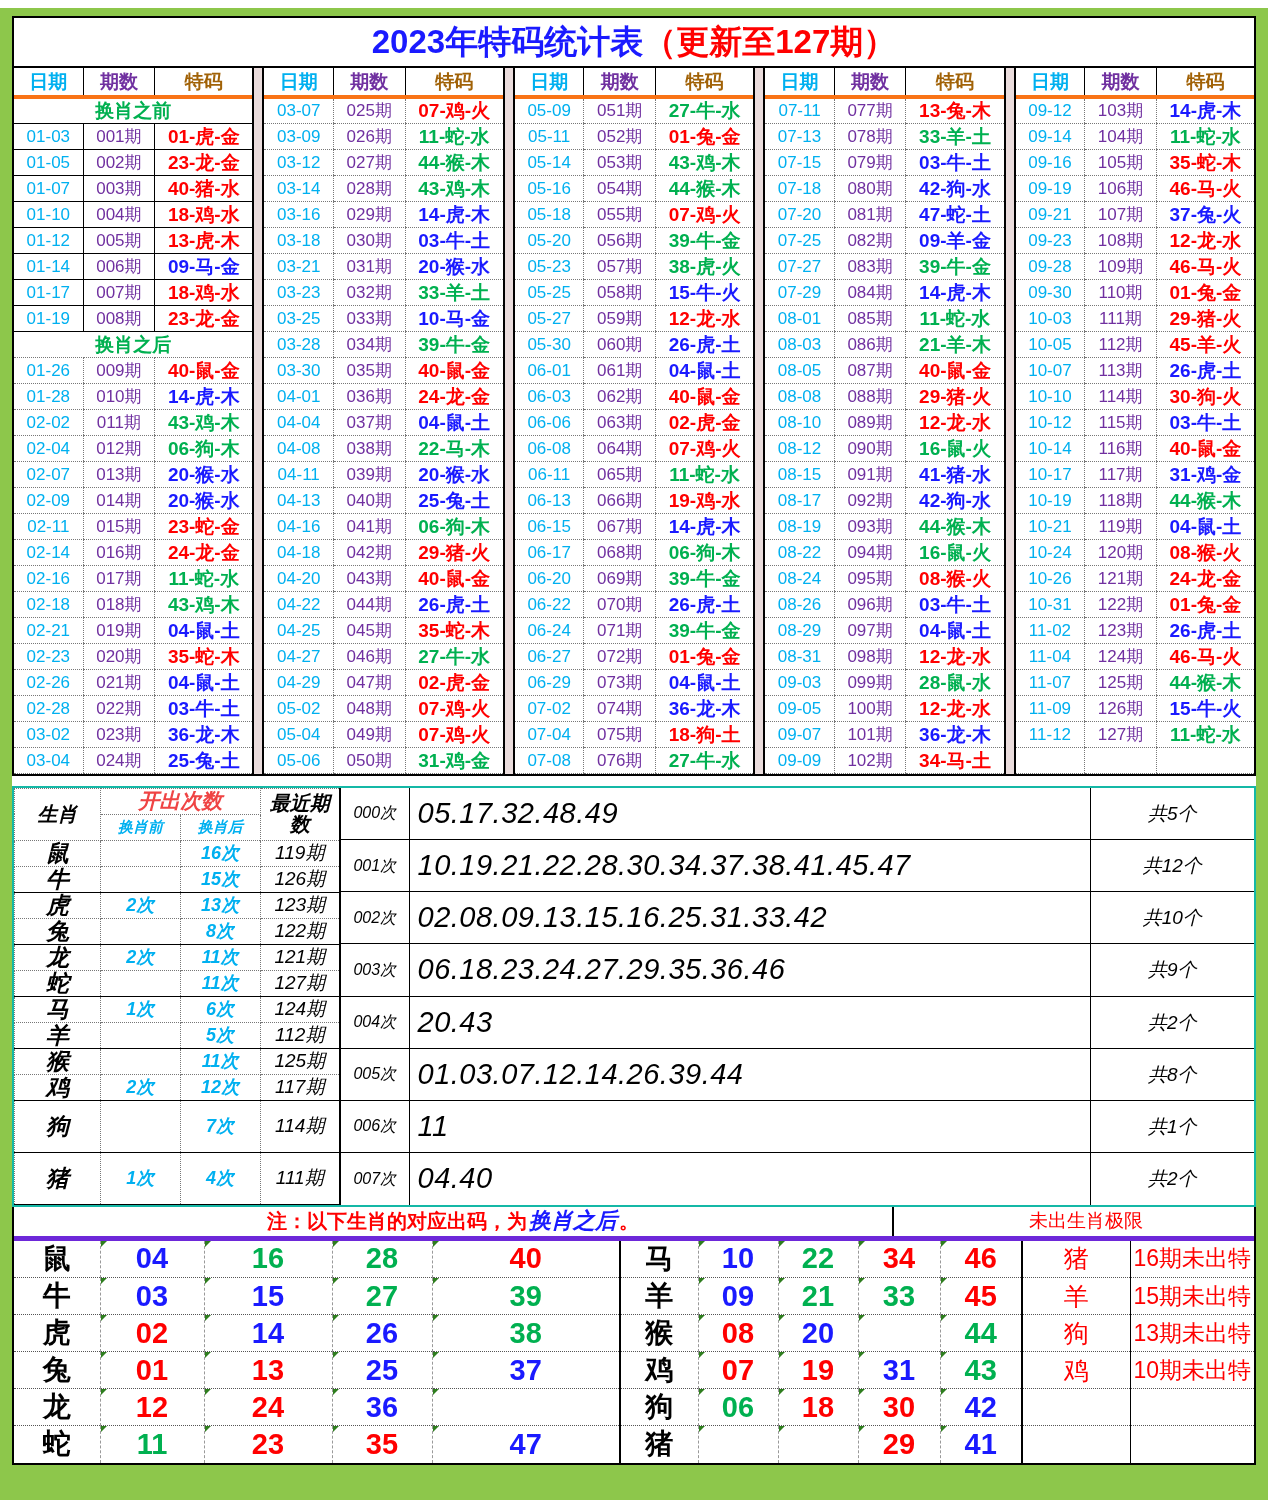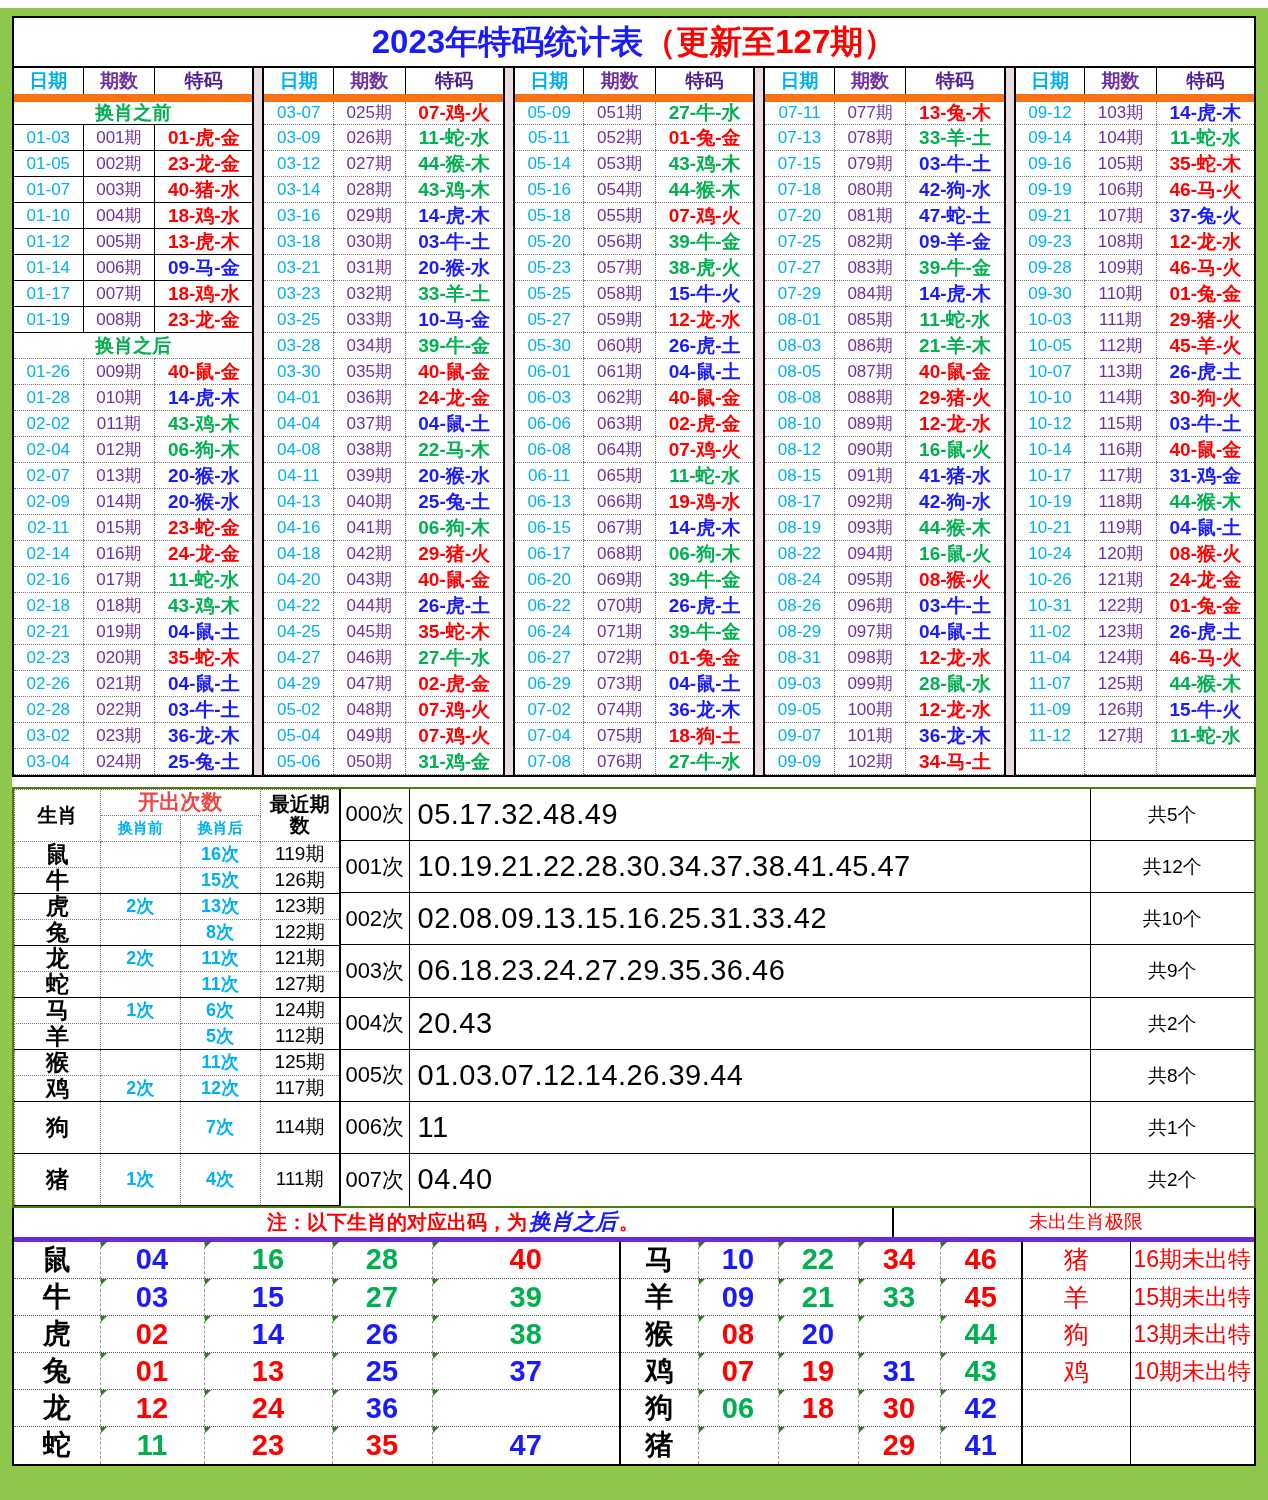--- a/index.html
+++ b/index.html
@@ -14,53 +14,53 @@
   .title-suffix { color:#ff0000; }
 
   
   .tables-row { display:flex; border:2px solid #000; border-top:none; background:#fff; }
   .group { flex:1 1 0; border-right:2px solid #000; }
   .group:last-child { border-right:none; }
   .sep { width:10px; background:#EADCDC; border-right:2px solid #000; flex:0 0 10px; }
   table.gtable { width:100%; border-collapse:collapse; table-layout:fixed; }
   table.gtable col.c-date { width:29%; }
   table.gtable col.c-period { width:30%; }
-  table.gtable th { font-size:19px; font-weight:bold; height:29px; border-bottom:8px solid #f97316; background:#fff; }
+  table.gtable th { font-size:19px; font-weight:bold; height:29px; border-bottom:4px solid #f97316; background:#fff; }
   table.gtable th + th { border-left:1px solid #000; }
   th.h-date { color:#00B0F0; }
   th.h-period { color:#7030A0; }
-  th.h-code { color:#4c1d95; }
+  th.h-code { color:#a16207; }
   table.gtable td { height:26px; text-align:center; line-height:1; border-bottom:1px dotted #777; white-space:nowrap; overflow:hidden; }
   table.gtable td + td { border-left:1px dotted #777; }
   tr.solidrow td { border-bottom:1px solid #000; }
   tr.solidrow td + td { border-left:1px solid #000; }
   td.date { color:#00B0F0; font-size:17px; }
   td.period { color:#7030A0; font-size:17px; }
   td.code { font-size:19px; font-weight:bold; }
   td.sec { color:#00B050; font-size:19px; font-weight:bold; border-bottom:1px solid #000; }
   .c-r { color:#FF0000; } .c-b { color:#1a1aff; } .c-g { color:#00B050; }
 
   
-  .mid { display:flex; border:2px solid #4d7c0f; margin-top:10px; background:#fff; }
+  .mid { display:flex; border:2px solid #14b8a6; margin-top:10px; background:#fff;font-style:italic; }
   table.stats { width:327px; flex:0 0 327px; border-collapse:collapse; table-layout:fixed; border-right:2px solid #000; }
   table.stats th, table.stats td { border:1px dotted #777; text-align:center; line-height:1.05; }
   table.stats tr.hdr1 th, table.stats tr.hdr2 th { border-bottom:1px dotted #777; }
   th.st-zodiac { width:86px; font-size:20px; font-weight:bold; color:#000; }
   th.st-freq { color:#ef4444; font-size:21px; font-weight:bold; height:26px; }
   th.st-sub { color:#00B0F0; font-size:15px; font-weight:bold; height:26px; }
   th.st-recent { width:80px; font-size:20px; font-weight:bold; color:#000; }
   td.sz { font-size:23px; font-weight:bold; color:#000; }
   td.sb, td.sa { color:#00B0F0; font-size:18px; font-weight:bold; }
   td.sr { font-size:19px; color:#000; }
   tr.srow { height:26px; } tr.srow-tall { height:52px; }
   tr.sepline td { border-bottom:1px solid #000; }
   table.counts { flex:1 1 auto; border-collapse:collapse; table-layout:fixed; width:100%; }
   table.counts td { border-bottom:1px solid #000; height:52px; line-height:1; }
   table.counts tr:last-child td { border-bottom:none; }
-  td.ct-label { width:68px; font-size:22px; color:#000; text-align:center; border-right:1px solid #000; }
+  td.ct-label { width:68px; font-size:16px; color:#000; text-align:center; border-right:1px solid #000; }
   td.ct-nums { font-size:29px; color:#000; text-align:left; padding-left:8px; border-right:1px solid #000; letter-spacing:0.5px; }
   td.ct-total { width:164px; font-size:19px; color:#000; text-align:center; }
 
   
   .bottom { border:2px solid #000; border-top:none; background:#fff; }
   .note-row { display:flex; border-bottom:5px solid #6d28d9; height:34px;gap:24px; }
   .note-left { flex:1; display:flex; align-items:center; justify-content:center; font-size:20px; font-weight:bold; color:#FF0000; border-right:2px solid #000; }
   .note-left .hl { color:#1a1aff; font-style:italic; font-size:22px; padding:0 2px; }
   .note-right { width:336px; display:flex; align-items:center; justify-content:center; font-size:19px; color:#FF0000; }
   table.mapping { width:100%; border-collapse:collapse; table-layout:fixed; }

